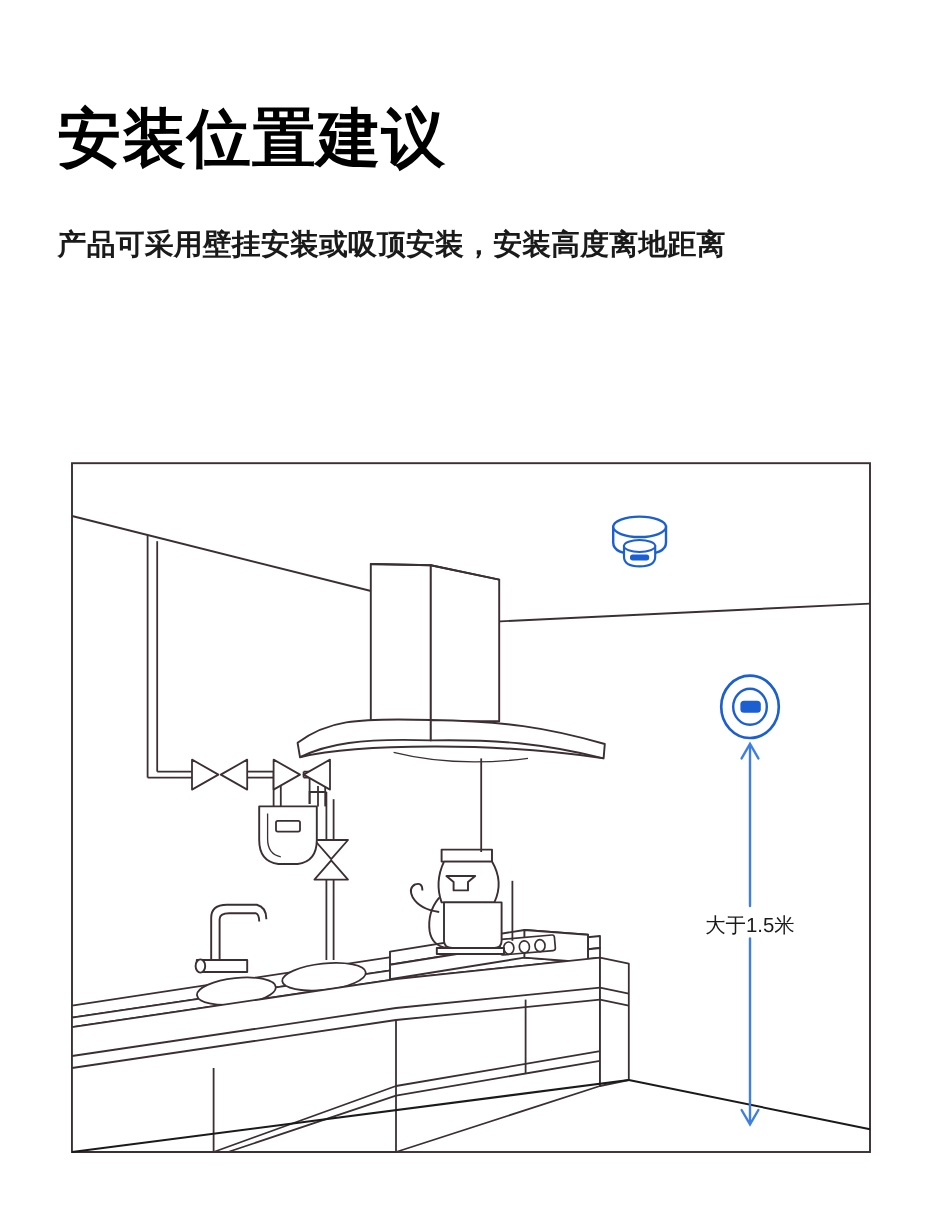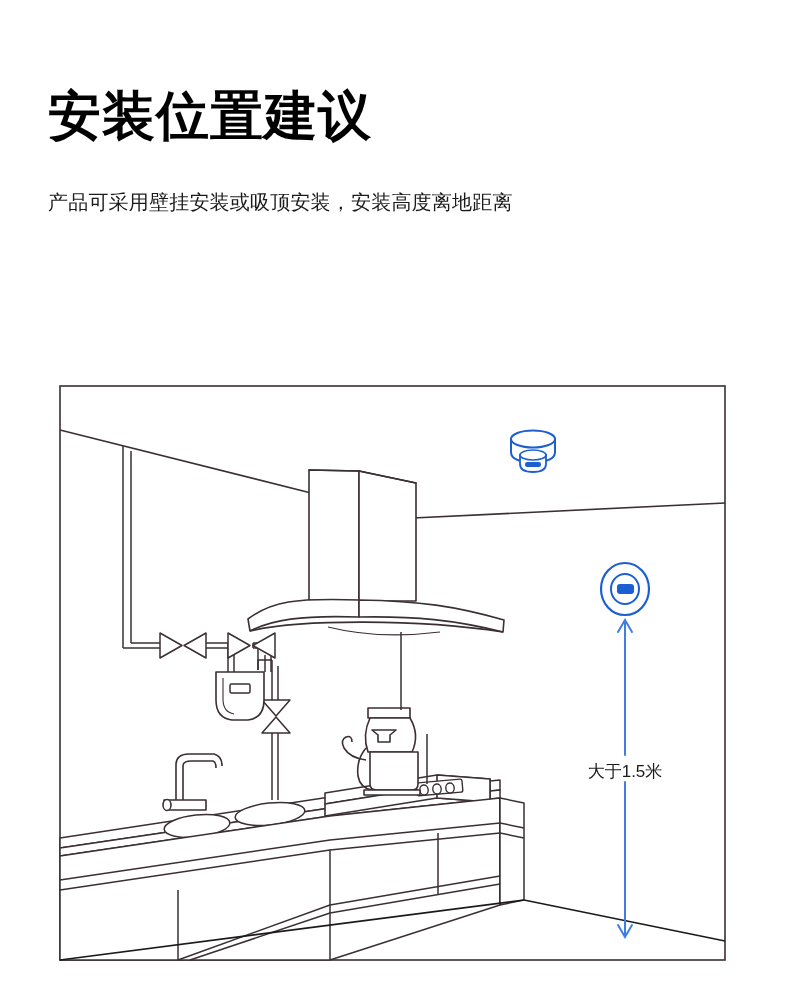--- a/index.html
+++ b/index.html
@@ -29,22 +29,22 @@
     color: #000000;
     letter-spacing: 1px;
     line-height: 1.12;
     white-space: nowrap;
   }
   .subtext {
     position: absolute;
     left: 48px;
     top: 186px;
     width: 700px;
-    font-size: 20px;
-    font-weight: normal;
+    font-size: 24px;
+    font-weight: bold;
     color: #1a1a1a;
     line-height: 1.62;
     letter-spacing: 0.2px;
   }
   .subtext .line {
     display: block;
     white-space: nowrap;
   }
   #illustration {
     position: absolute;

